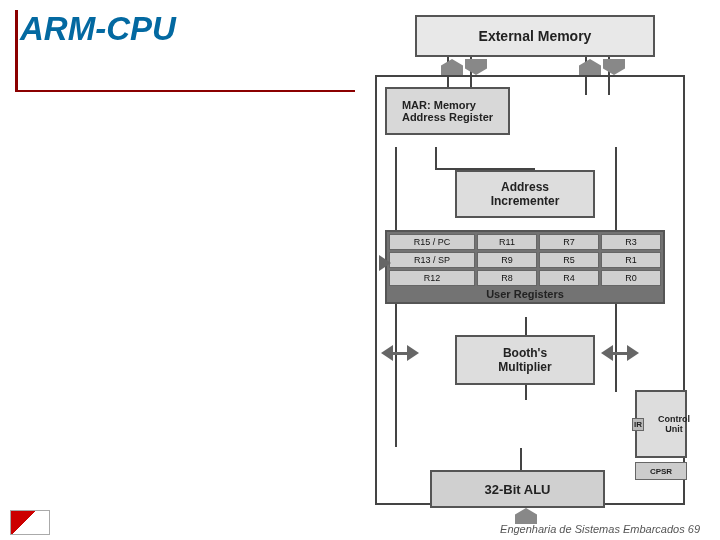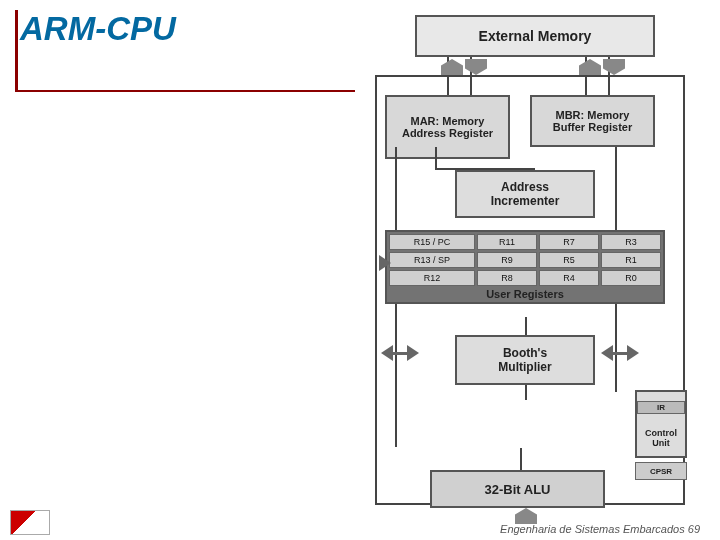--- a/index.html
+++ b/index.html
@@ -100,30 +100,29 @@
     .arrow-right {
       width: 0; height: 0;
       border-top: 8px solid transparent;
       border-bottom: 8px solid transparent;
       border-left: 12px solid #555;
     }
 
     
     #mar-box {
       position: absolute;
-      top: 80px;
+      top: 72px;
       left: 10px;
       width: 125px;
-      height: 64px;
+      height: 48px;
       background: #d8d8d8;
       border: 2px solid #555;
       display: flex;
       align-items: center;
       justify-content: center;
-      text-align: center;
       font-size: 11px;
       font-weight: bold;
       color: #222;
     }
     #mbr-box {
       position: absolute;
       top: 80px;
       left: 155px;
       width: 125px;
       height: 52px;
@@ -230,21 +229,21 @@
     
     #control-unit {
       position: absolute;
       top: 375px;
       left: 260px;
       width: 52px;
       height: 68px;
       background: #ddd;
       border: 2px solid #555;
       display: flex;
-      flex-direction: column;
+      flex-direction: row;
       align-items: center;
       justify-content: center;
       text-align: center;
       font-size: 9px;
       font-weight: bold;
       color: #222;
       gap: 14px;
     }
     #ir-label {
       font-size: 8px;
@@ -365,23 +364,20 @@
     <div class="big-arrow-up" style="width:22px; height:16px;"></div>
   </div>
   <div style="position:absolute; left:228px; top:44px;">
     <div class="big-arrow-down" style="width:22px; height:16px;"></div>
   </div>
 
   <div id="mar-box">
     <span>MAR: Memory<br>Address Register</span>
   </div>
 
-  <div id="mbr-box">
-    <span>MBR: Memory<br>Buffer Register</span>
-  </div>
 
   <div class="vline" style="left:60px; top:132px; width:2px; height:23px;"></div>
   <div class="hline" style="left:60px; top:153px; width:100px; height:2px;"></div>
 
   <div style="position:absolute; left:143px; top:170px;">
     <div class="arrow-left" style="border-right-color: #555;"></div>
   </div>
 
   <div class="vline" style="left:240px; top:132px; width:2px; height:45px;"></div>
 

